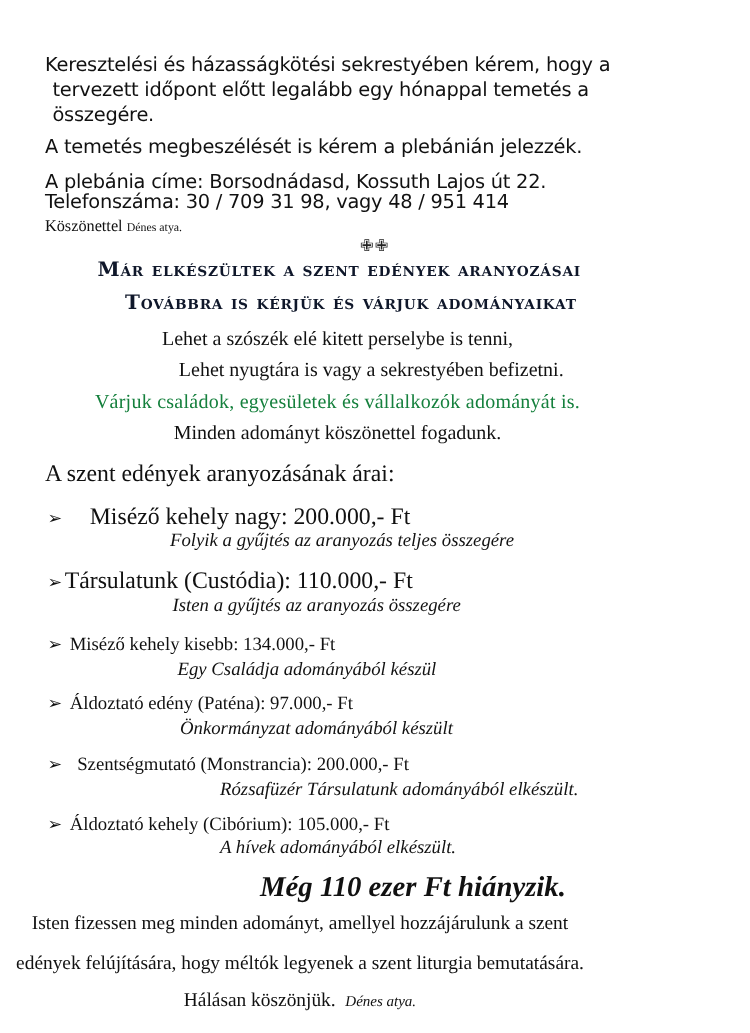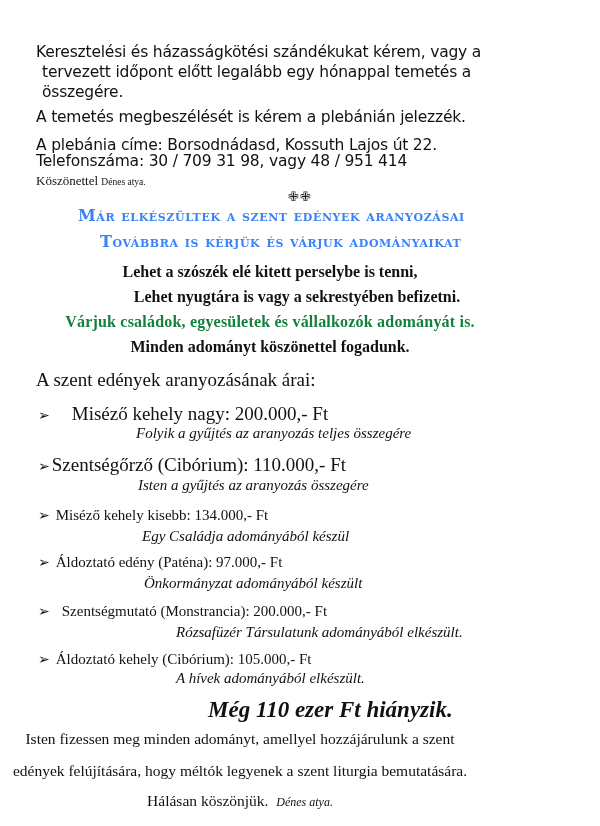--- a/index.html
+++ b/index.html
@@ -6,37 +6,37 @@
   body { width: 600px; height: 826px; position: relative; overflow: hidden; color: #111; }
   .sans { font-family: "DejaVu Sans", "Liberation Sans", sans-serif; }
   .serif { font-family: "Liberation Serif", "DejaVu Serif", serif; }
   .abs { position: absolute; white-space: nowrap; }
 
   .intro { font-size: 15.5px; line-height: 20px; letter-spacing: -0.2px; }
   .sig-small { font-size: 13px; }
   .sig-small .tiny { font-size: 9.5px; }
 
   .cross { font-size: 13px; color: #222; letter-spacing: 1px; }
-  .heading { font-family: "DejaVu Serif", serif; font-weight: bold; font-variant: small-caps; font-size: 16px; letter-spacing: 0.6px; color: #3b82f6; }
-  .center-line { font-size: 16px; text-align: center; left: 0; width: 540px; font-weight: bold; }
+  .heading { font-family: "DejaVu Serif", serif; font-weight: bold; font-variant: small-caps; font-size: 16px; letter-spacing: 0.6px; color: #0f172a; }
+  .center-line { font-size: 16px; text-align: center; left: 0; width: 540px; }
   .bold-ish { color: #15803d; letter-spacing: 0.2px; }
 
   .prices-title { font-size: 19px; }
   .item { font-size: 15px; }
   .item.large { font-size: 19px; }
   .bullet { display: inline-block; font-size: 14px; margin-right: 6px; }
   .note { font-style: italic; font-size: 15px; }
   .missing { font-weight: bold; font-style: italic; font-size: 23px; }
   .closing { font-size: 15.5px; text-align: center; left: 0; width: 480px; }
   .closing .tiny-it { font-style: italic; font-size: 12px; }
 </style>
 </head>
 <body>
 
-<div class="abs sans intro" style="left:36px; top:42px;">Keresztelési és házasságkötési szándékukat kérem, vagy a</div>
+<div class="abs sans intro" style="left:36px; top:42px;">Keresztelési és házasságkötési sekrestyében kérem, hogy a</div>
 <div class="abs sans intro" style="left:42px; top:62px;">tervezett időpont előtt legalább egy hónappal temetés a</div>
 <div class="abs sans intro" style="left:42px; top:82px;">összegére.</div>
 <div class="abs sans intro" style="left:36px; top:107px;">A temetés megbeszélését is kérem a plebánián jelezzék.</div>
 <div class="abs sans intro" style="left:36px; top:135px;">A plebánia címe: Borsodnádasd, Kossuth Lajos út 22.</div>
 <div class="abs sans intro" style="left:36px; top:151px;">Telefonszáma: 30 / 709 31 98, vagy 48 / 951 414</div>
 <div class="abs serif sig-small" style="left:36px; top:173px;">
   <span>Köszönettel</span>
   <span class="tiny">Dénes atya.</span>
 </div>
 
@@ -51,21 +51,21 @@
 <div class="abs serif center-line" style="top:338px;">Minden adományt köszönettel fogadunk.</div>
 
 <div class="abs serif prices-title" style="left:36px; top:369px;">A szent edények aranyozásának árai:</div>
 
 <div class="abs serif item large" style="left:38px; top:403px;">
   <span class="bullet" style="margin-right:22px;">➢</span><span>Miséző kehely nagy: 200.000,- Ft</span>
 </div>
 <div class="abs serif note" style="left:136px; top:425px;">Folyik a gyűjtés az aranyozás teljes összegére</div>
 
 <div class="abs serif item large" style="left:38px; top:454px;">
-  <span class="bullet" style="margin-right:2px;">➢</span><span>Szentségőrző (Cibórium): 110.000,- Ft</span>
+  <span class="bullet" style="margin-right:2px;">➢</span><span>Társulatunk (Custódia): 110.000,- Ft</span>
 </div>
 <div class="abs serif note" style="left:138px; top:477px;">Isten a gyűjtés az aranyozás összegére</div>
 
 <div class="abs serif item" style="left:38px; top:507px;">
   <span class="bullet">➢</span><span>Miséző kehely kisebb: 134.000,- Ft</span>
 </div>
 <div class="abs serif note" style="left:142px; top:528px;">Egy Családja adományából készül</div>
 
 <div class="abs serif item" style="left:38px; top:554px;">
   <span class="bullet">➢</span><span>Áldoztató edény (Paténa): 97.000,- Ft</span>

